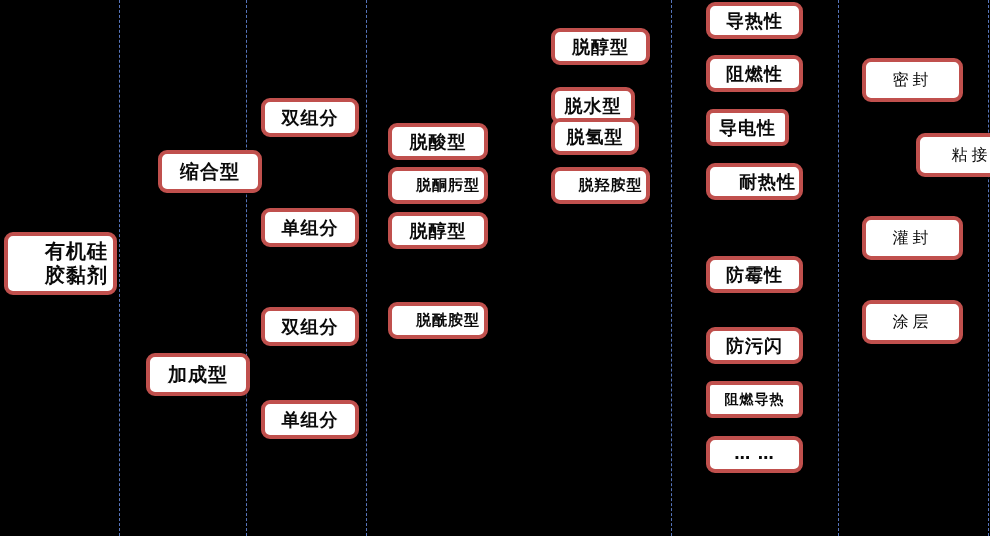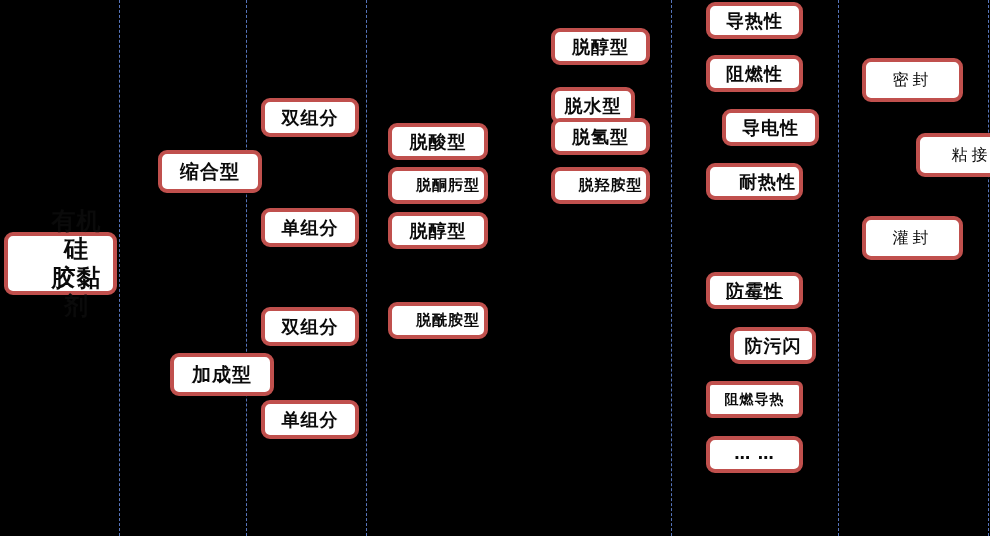--- a/index.html
+++ b/index.html
@@ -33,58 +33,59 @@
     letter-spacing:1px;
     box-shadow:2px 2px 2px rgba(0,0,0,.55);
     white-space:pre-line;
     font-weight:600;
   }
   .node.serif{
     font-family:"DejaVu Serif","Liberation Serif",serif;
     font-weight:400;
     letter-spacing:4px;
   }
-  .f20{font-size:24px;padding-left:32px;}
+  .f20{font-size:20px;padding-left:32px;}
   .f19{font-size:19px;margin-left:20px;}
   .f18{font-size:18px;}
   .f16{font-size:16px;}
   .f15{font-size:15px;padding-left:20px;}
   .f14{font-size:14px;border-radius:6px;}
   .f22{font-size:16px;}
 </style>
 </head>
 <body>
 
 <div id="canvas" style="background: rgb(0, 0, 0);">
     <div class="divider" style="left: 119px; border-left-color: rgb(91, 123, 196);"></div>
     <div class="divider" style="left: 246px; border-left-color: rgb(91, 123, 196);"></div>
     <div class="divider" style="left: 366px; border-left-color: rgb(91, 123, 196);"></div>
     <div class="divider" style="left: 671px; border-left-color: rgb(91, 123, 196);"></div>
     <div class="divider" style="left: 838px; border-left-color: rgb(91, 123, 196);"></div>
     <div class="divider" style="left: 988px; border-left-color: rgb(91, 123, 196);"></div>
     <div class="node f20" style="left: 4px; top: 232px; width: 113px; height: 63px; border-color: rgb(192, 80, 77); background: rgb(255, 255, 255);">有机硅
 胶黏剂</div>
     <div class="node f19" style="left: 138px; top: 150px; width: 104px; height: 43px; border-color: rgb(192, 80, 77); background: rgb(255, 255, 255);">缩合型</div>
-    <div class="node f19" style="left: 150px; top: 353px; width: 104px; height: 43px; border-color: rgb(192, 80, 77); background: rgb(255, 255, 255);">加成型</div>
+    <div class="node f19" style="left: 126px; top: 353px; width: 104px; height: 43px; border-color: rgb(192, 80, 77); background: rgb(255, 255, 255);">加成型</div>
     <div class="node f18" style="left: 261px; top: 98px; width: 98px; height: 39px; border-color: rgb(192, 80, 77); background: rgb(255, 255, 255);">双组分</div>
     <div class="node f18" style="left: 261px; top: 208px; width: 98px; height: 39px; border-color: rgb(192, 80, 77); background: rgb(255, 255, 255);">单组分</div>
     <div class="node f18" style="left: 261px; top: 307px; width: 98px; height: 39px; border-color: rgb(192, 80, 77); background: rgb(255, 255, 255);">双组分</div>
     <div class="node f18" style="left: 261px; top: 400px; width: 98px; height: 39px; border-color: rgb(192, 80, 77); background: rgb(255, 255, 255);">单组分</div>
     <div class="node f18" style="left: 388px; top: 123px; width: 100px; height: 37px; border-color: rgb(192, 80, 77); background: rgb(255, 255, 255);">脱酸型</div>
     <div class="node f15" style="left: 388px; top: 167px; width: 100px; height: 37px; border-color: rgb(192, 80, 77); background: rgb(255, 255, 255);">脱酮肟型</div>
     <div class="node f18" style="left: 388px; top: 212px; width: 100px; height: 37px; border-color: rgb(192, 80, 77); background: rgb(255, 255, 255);">脱醇型</div>
     <div class="node f15" style="left: 388px; top: 302px; width: 100px; height: 37px; border-color: rgb(192, 80, 77); background: rgb(255, 255, 255);">脱酰胺型</div>
     <div class="node f18" style="left: 551px; top: 28px; width: 99px; height: 37px; border-color: rgb(192, 80, 77); background: rgb(255, 255, 255);">脱醇型</div>
     <div class="node f18" style="left: 551px; top: 73px; width: 84px; height: 37px; border-color: rgb(192, 80, 77); background: rgb(255, 255, 255); margin-top: 14px;">脱水型</div>
-    <div class="node f18" style="left: 551px; top: 118px; width: 99px; height: 37px; border-color: rgb(192, 80, 77); background: rgb(255, 255, 255);">脱氢型</div>
+    <div class="node f18" style="left: 551px; top: 118px; width: 88px; height: 37px; border-color: rgb(192, 80, 77); background: rgb(255, 255, 255);">脱氢型</div>
     <div class="node f15" style="left: 551px; top: 167px; width: 99px; height: 37px; border-color: rgb(192, 80, 77); background: rgb(255, 255, 255);">脱羟胺型</div>
     <div class="node f18" style="left: 706px; top: 2px; width: 97px; height: 37px; border-color: rgb(192, 80, 77); background: rgb(255, 255, 255);">导热性</div>
     <div class="node f18" style="left: 706px; top: 55px; width: 97px; height: 37px; border-color: rgb(192, 80, 77); background: rgb(255, 255, 255);">阻燃性</div>
-    <div class="node f18" style="left: 722px; top: 109px; width: 97px; height: 37px; border-color: rgb(192, 80, 77); background: rgb(255, 255, 255);">导电性</div>
+    <div class="node f18" style="left: 706px; top: 109px; width: 83px; height: 37px; border-color: rgb(192, 80, 77); background: rgb(255, 255, 255); border-radius: 7px;">导电性</div>
     <div class="node f18" style="left: 706px; top: 163px; width: 97px; height: 37px; border-color: rgb(192, 80, 77); background: rgb(255, 255, 255); padding-left: 26px;">耐热性</div>
-    <div class="node f18" style="left: 706px; top: 272px; width: 97px; height: 37px; border-color: rgb(192, 80, 77); background: rgb(255, 255, 255); text-decoration: underline;">防霉性</div>
-    <div class="node f18" style="left: 730px; top: 327px; width: 86px; height: 37px; border-color: rgb(192, 80, 77); background: rgb(255, 255, 255);">防污闪</div>
+    <div class="node f18" style="left: 706px; top: 256px; width: 97px; height: 37px; border-color: rgb(192, 80, 77); background: rgb(255, 255, 255);">防霉性</div>
+    <div class="node f18" style="left: 706px; top: 327px; width: 97px; height: 37px; border-color: rgb(192, 80, 77); background: rgb(255, 255, 255);">防污闪</div>
     <div class="node f14" style="left: 706px; top: 381px; width: 97px; height: 37px; border-color: rgb(192, 80, 77); background: rgb(255, 255, 255);">阻燃导热</div>
     <div class="node f16" style="left: 706px; top: 436px; width: 97px; height: 37px; border-color: rgb(192, 80, 77); background: rgb(255, 255, 255);">… …</div>
     <div class="node f22 serif" style="left: 862px; top: 58px; width: 101px; height: 44px; border-color: rgb(192, 80, 77); background: rgb(255, 255, 255);">密封</div>
     <div class="node f22 serif" style="left: 916px; top: 133px; width: 111px; height: 44px; border-color: rgb(192, 80, 77); background: rgb(255, 255, 255);">粘接</div>
     <div class="node f22 serif" style="left: 862px; top: 216px; width: 101px; height: 44px; border-color: rgb(192, 80, 77); background: rgb(255, 255, 255);">灌封</div>
+    <div class="node f22 serif" style="left: 862px; top: 300px; width: 101px; height: 44px; border-color: rgb(192, 80, 77); background: rgb(255, 255, 255);">涂层</div>
   </div>
 
 </body></html>

